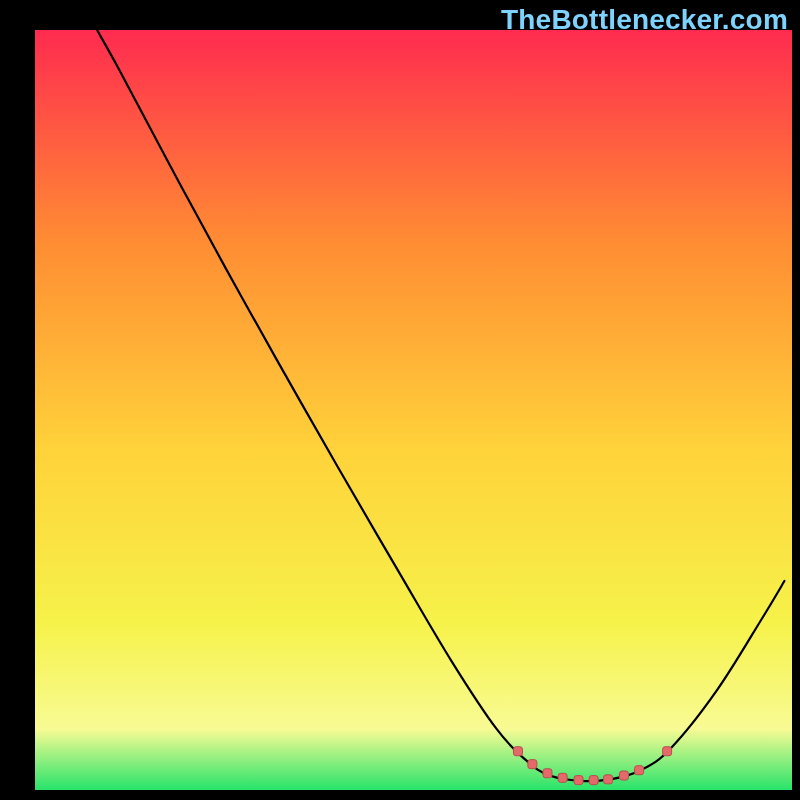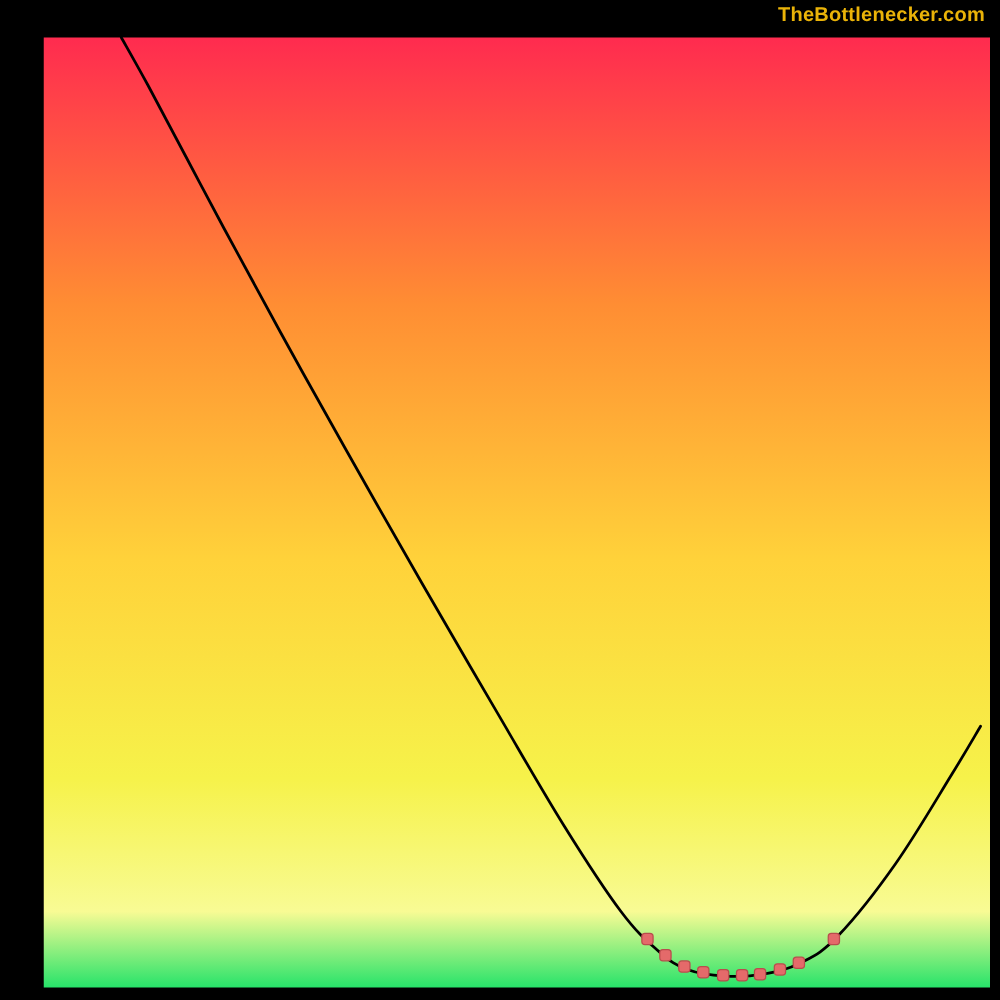--- a/index.html
+++ b/index.html
@@ -15,23 +15,23 @@
     left: 0;
     top: 0;
     width: 800px;
     height: 800px;
   }
   .watermark {
     position: absolute;
     top: 4px;
     right: 12px;
     font-family: Arial, Helvetica, sans-serif;
-    font-size: 16px;
+    font-size: 28px;
     font-weight: bold;
-    color: #eab308;
+    color: #7dd3fc;
     letter-spacing: 0.2px;
     user-select: none;
   }
 </style>
 </head>
 <body>
 
 <svg class="canvas" viewBox="0 0 800 800" xmlns="http://www.w3.org/2000/svg">
   <defs>
     <linearGradient id="bg-grad" x1="0" y1="0" x2="0" y2="1">

